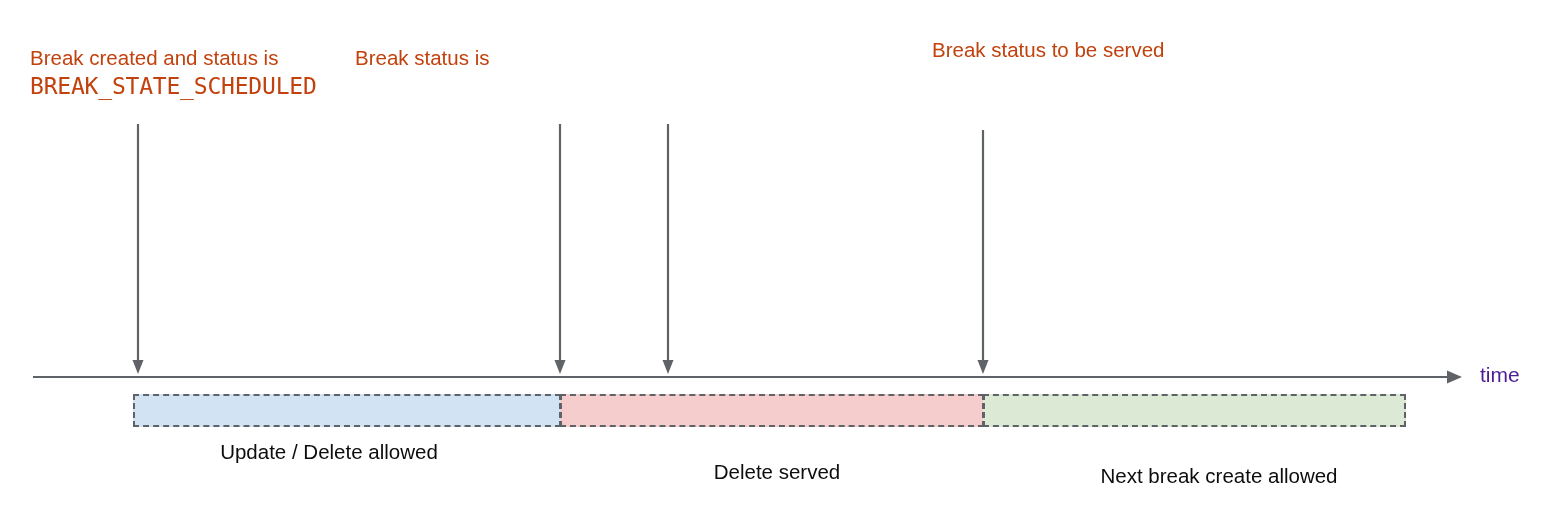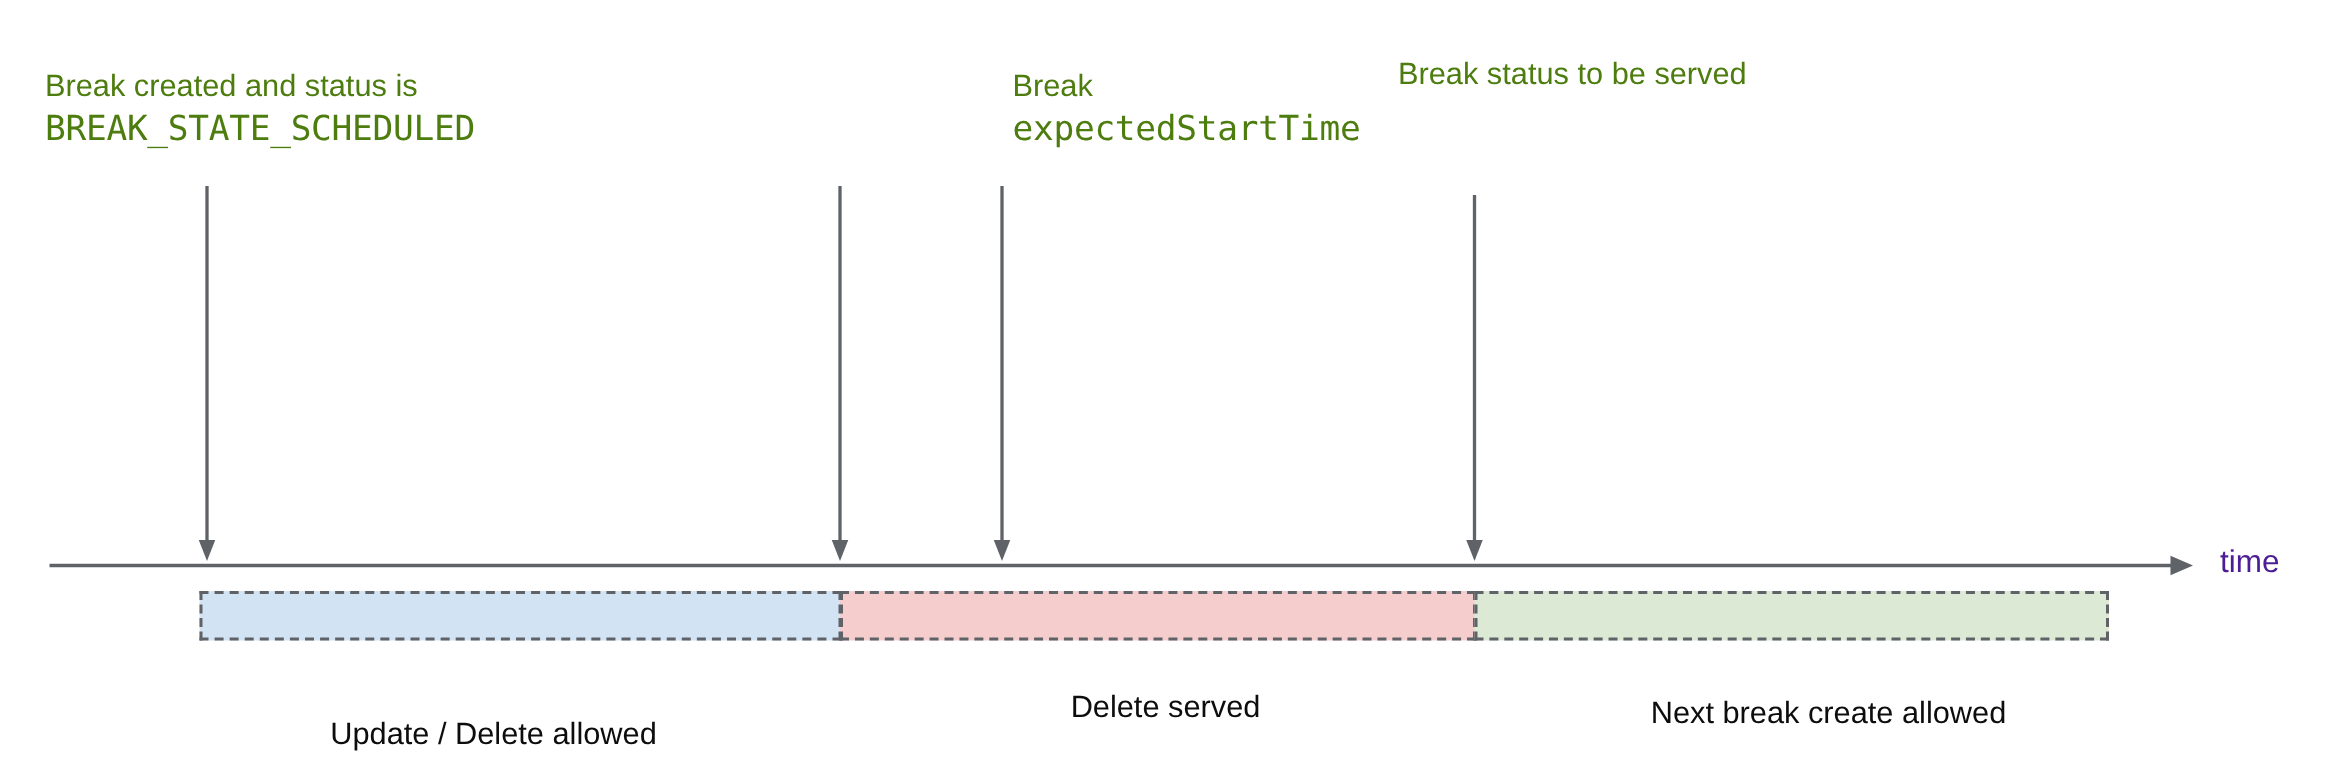--- a/index.html
+++ b/index.html
@@ -16,21 +16,21 @@
   }
   #diagram {
     position: relative;
     width: 1558px;
     height: 520px;
   }
   .annotation {
     position: absolute;
     line-height: 29px;
     font-size: 20.5px;
-    color: #4d7c0f;
+    color: #c2410c;
     white-space: nowrap;
   }
   .annotation .mono {
     font-family: "DejaVu Sans Mono", "Liberation Mono", monospace;
     font-size: 23px;
     letter-spacing: -0.2px;
   }
   .annotation .plain {
     font-family: "Liberation Sans", sans-serif;
   }
@@ -68,24 +68,21 @@
 </head>
 <body>
 
 <div id="diagram">
 
   <div class="annotation" id="lbl-0" style="left: 30px; top: 43px;">
       <div class="plain">Break created and status is</div>
       <div class="mono">BREAK_STATE_SCHEDULED</div>
     </div>
   <div class="annotation" id="lbl-1" style="left: 355px; top: 43px;">
-    </div>
-  <div class="annotation" id="lbl-2" style="left: 675px; top: 43px;">
-      <div class="plain">Break</div>
-      <div class="mono">expectedStartTime</div>
+      <div class="plain">Break status is</div>
     </div>
   <div class="annotation" id="lbl-3" style="left: 932px; top: 35px;">
       <div class="plain">Break status to be served</div>
     </div>
 
   <div class="tick-arrow" id="arw-0" style="left: 131px; top: 124px; height: 250px;"><svg width="14" height="250">
         <line x1="7" y1="0" x2="7" y2="237" stroke="#5f6368" stroke-width="2.2"></line>
         <polygon points="7,250 1.5,236 12.5,236" fill="#5f6368"></polygon>
       </svg></div>
   <div class="tick-arrow" id="arw-1" style="left: 553px; top: 124px; height: 250px;"><svg width="14" height="250">
@@ -105,17 +102,17 @@
       <line x1="33" y1="377" x2="1449" y2="377" stroke="#5f6368" stroke-width="2.2"></line>
       <polygon points="1462,377 1447,370.5 1447,383.5" fill="#5f6368"></polygon>
     </svg>
 
   <span class="time-label" id="time-lbl" style="left: 1480px; top: 363px;">time</span>
 
   <div class="segment" id="seg-0" style="left: 133px; width: 428px; background: rgb(210, 227, 243); border-color: rgb(95, 99, 104);"></div>
   <div class="segment" id="seg-1" style="left: 560px; width: 424px; background: rgb(245, 205, 205); border-color: rgb(95, 99, 104);"></div>
   <div class="segment" id="seg-2" style="left: 983px; width: 423px; background: rgb(219, 233, 213); border-color: rgb(95, 99, 104);"></div>
 
-  <div class="seg-caption" id="cap-0" style="left: 29px; width: 600px; top: 478px; text-align: center;">Update / Delete allowed</div>
+  <div class="seg-caption" id="cap-0" style="left: 29px; width: 600px; top: 440px; text-align: center;">Update / Delete allowed</div>
   <div class="seg-caption" id="cap-1" style="left: 477px; width: 600px; top: 460px;">Delete served</div>
   <div class="seg-caption" id="cap-2" style="left: 919px; width: 600px; top: 464px;">Next break create allowed</div>
 
 </div>
 
 </body></html>

